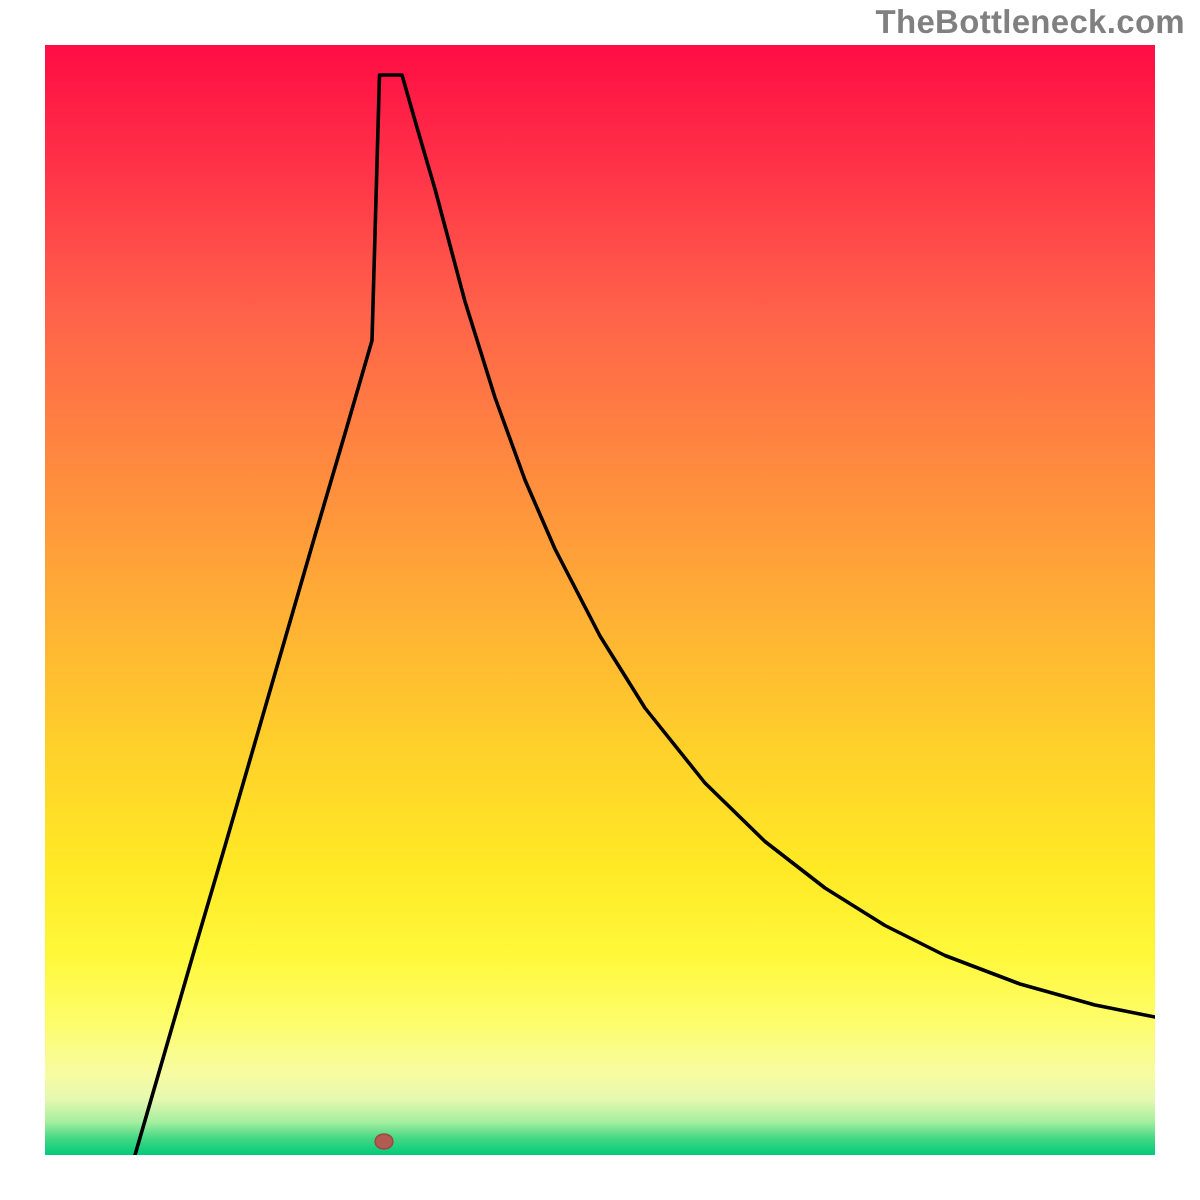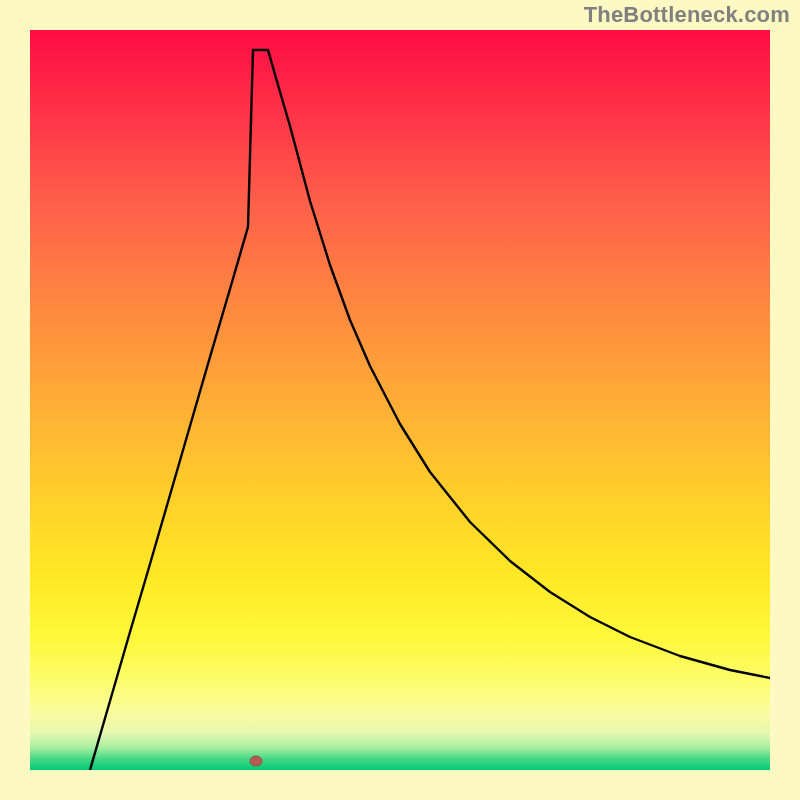--- a/index.html
+++ b/index.html
@@ -8,21 +8,21 @@
     width: 800px;
     height: 800px;
     background: #000;
     overflow: hidden;
     font-family: Arial, Helvetica, sans-serif;
   }
   .outer {
     position: relative;
     width: 800px;
     height: 800px;
-    background: #fef9c3;
+    background: #ffffff;
   }
   .watermark {
     position: absolute;
     top: 2px;
     right: 10px;
     color: #808080;
     font-size: 22px;
     font-weight: bold;
     letter-spacing: 0.2px;
     z-index: 20;

